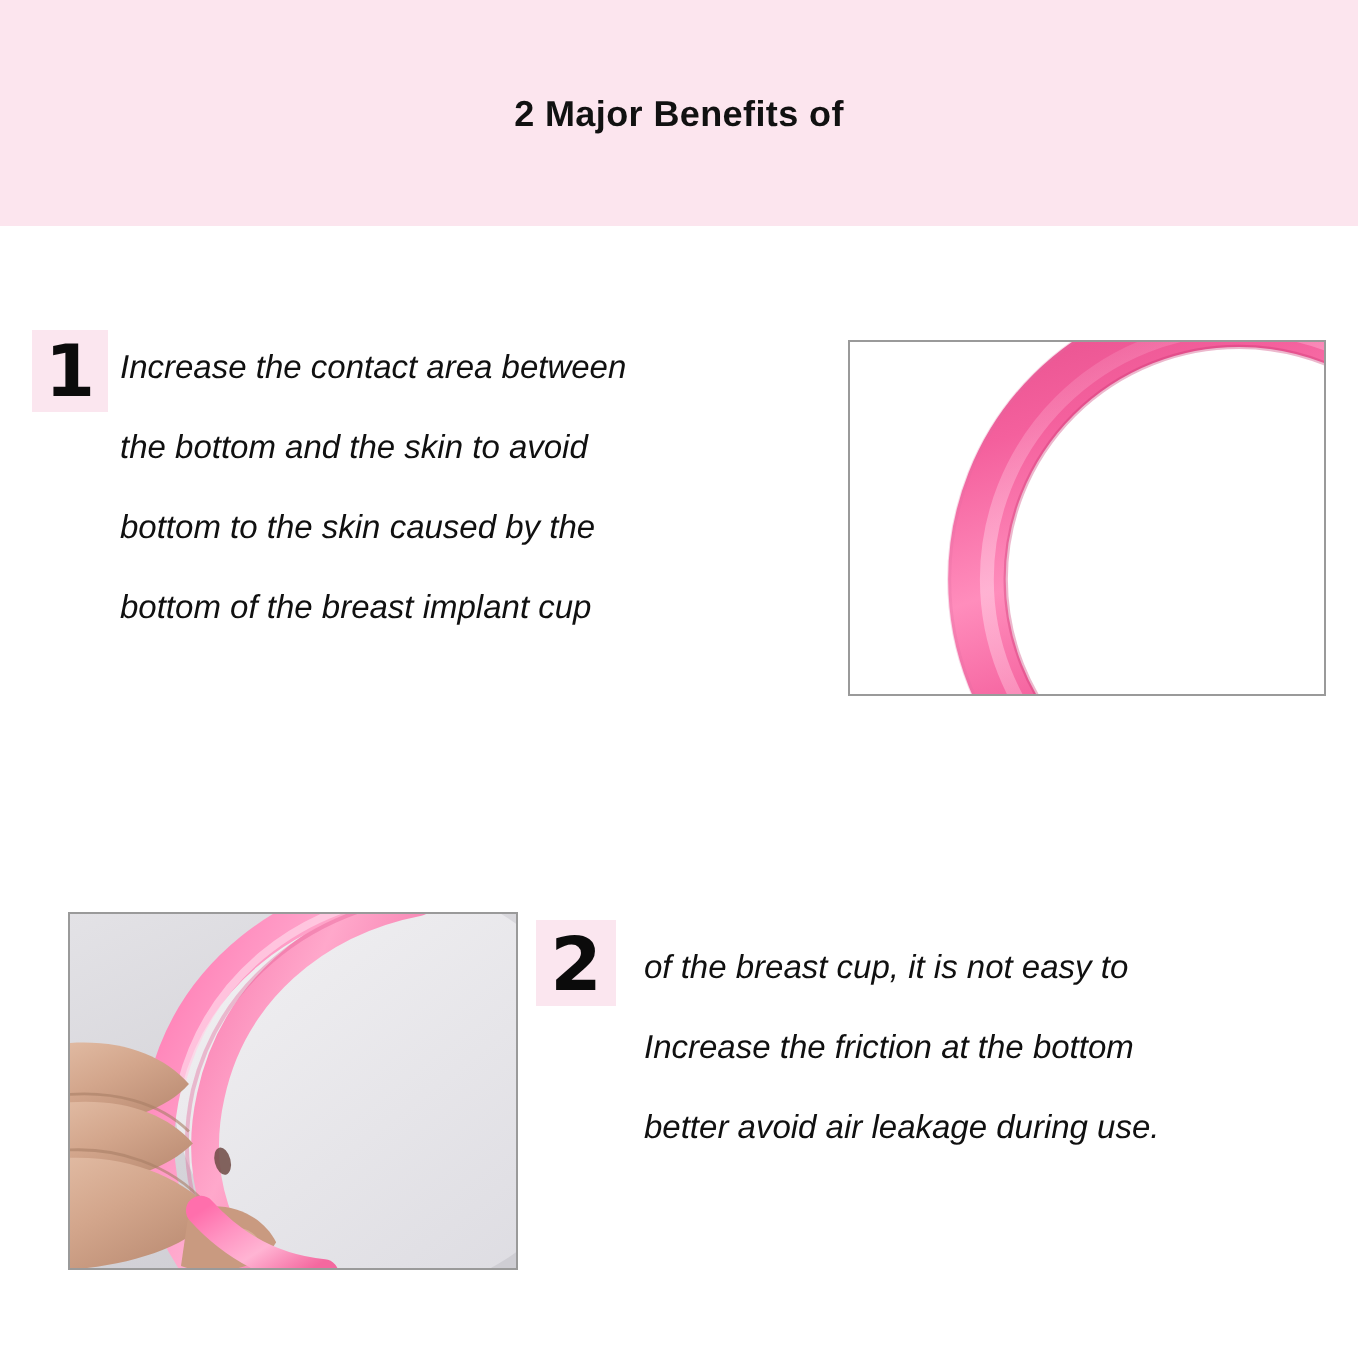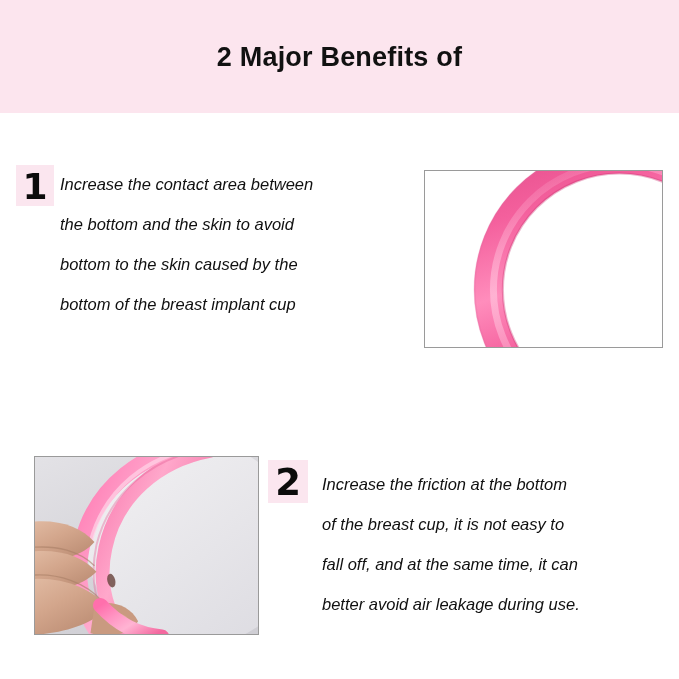--- a/index.html
+++ b/index.html
@@ -23,21 +23,21 @@
     top: 0;
     width: 679px;
     height: 113px;
     background: #fce5ee;
     display: flex;
     flex-direction: column;
     align-items: center;
     justify-content: center;
   }
   .header-line {
-    font-size: 27px;
+    font-size: 18px;
     font-weight: bold;
     line-height: 38px;
     letter-spacing: 0.2px;
     color: #111111;
     text-align: center;
     white-space: nowrap;
   }
 
   
   .benefit-number {
@@ -146,23 +146,22 @@
 
     <circle cx="196" cy="120" r="117.5" fill="none" stroke="#c9356f" stroke-width="2.2" opacity="0.35"></circle>
 
     <circle cx="196" cy="120" r="146" fill="none" stroke="#e06b9e" stroke-width="2" opacity="0.25"></circle>
   </svg>
 </div>
 
 <div id="benefit-2-number" class="benefit-number">2</div>
 
 <div id="benefit-2-text" class="benefit-text">
+  <div class="line">of the breast cup, it is not easy to</div>
   <div class="line">Increase the friction at the bottom</div>
-  <div class="line">of the breast cup, it is not easy to</div>
-  <div class="line">fall off, and at the same time, it can</div>
   <div class="line">better avoid air leakage during use.</div>
 </div>
 
 <div id="photo-hand-holding-ring" class="photo-frame">
   <svg viewBox="0 0 225 179" preserveAspectRatio="none">
     <defs>
       <linearGradient id="bgGrad2" x1="0" y1="0" x2="0.6" y2="1">
         <stop offset="0%" stop-color="#e3e2e6"></stop>
         <stop offset="55%" stop-color="#d6d5da"></stop>
         <stop offset="100%" stop-color="#cfced4"></stop>

